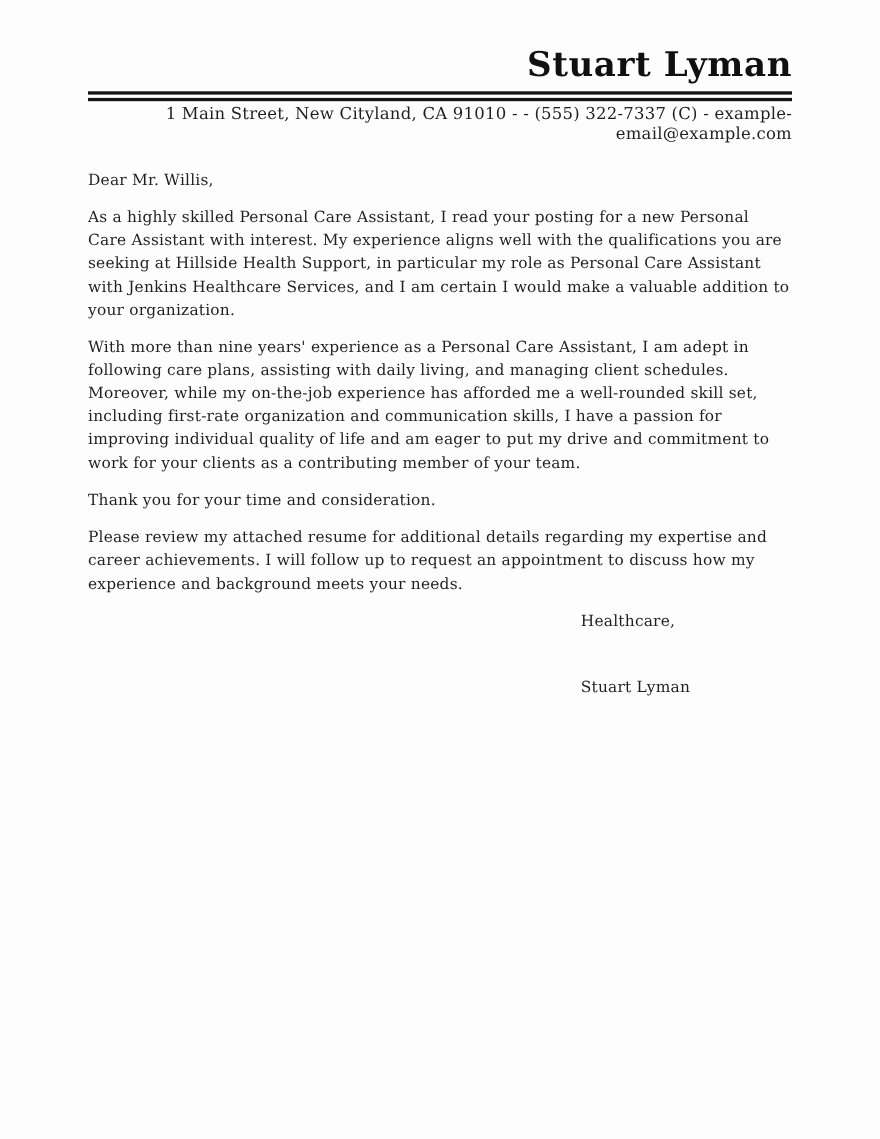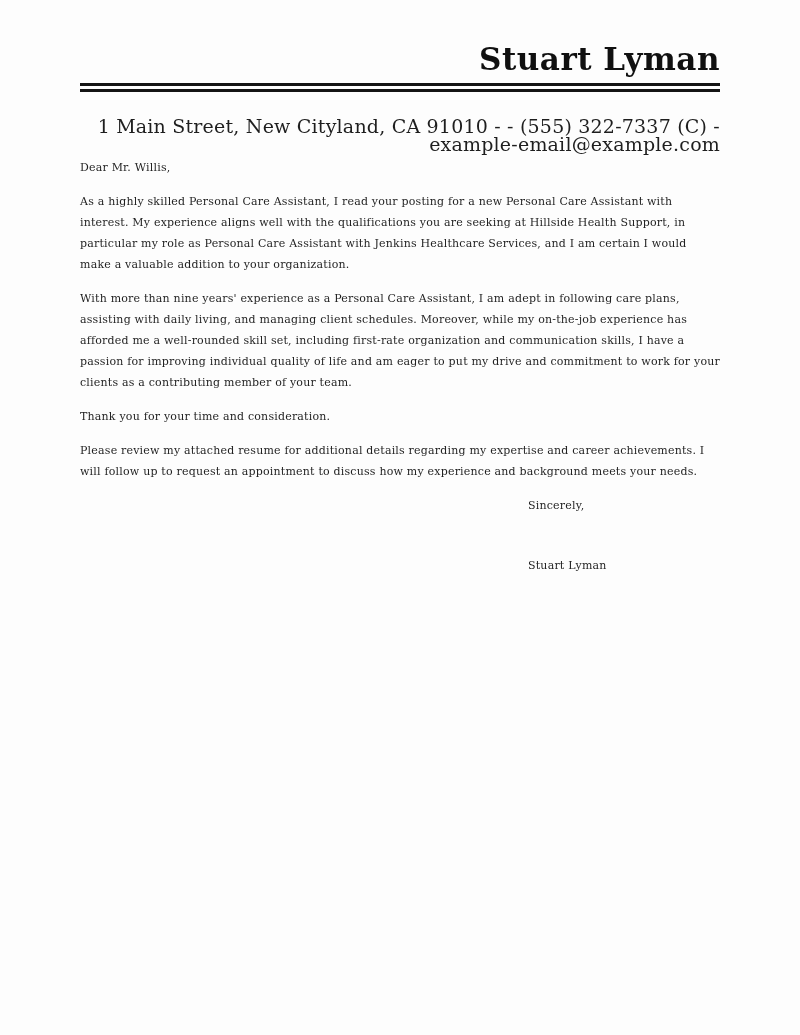--- a/index.html
+++ b/index.html
@@ -29,30 +29,30 @@
     letter-spacing: 0.5px;
     line-height: 1.1;
   }
   .header-rule {
     margin-top: 7px;
     height: 3px;
     border-top: 3px solid #141414;
     border-bottom: 3px solid #141414;
   }
   .contact-line {
-    margin-top: 25px;
+    margin-top: 2px;
     text-align: right;
-    font-size: 19px;
+    font-size: 15px;
     color: #1e1e1e;
     letter-spacing: 0.2px;
     line-height: 18px;
   }
   .letter-body {
-    margin-top: 4px;
-    font-size: 11px;
+    margin-top: 24px;
+    font-size: 14px;
     line-height: 21px;
     color: #1f1f1f;
     letter-spacing: 0.2px;
   }
   .para {
     margin: 0 0 13px 0;
   }
   .closing-block {
     margin-left: 448px;
   }
@@ -81,19 +81,19 @@
 
       <p class="para">As a highly skilled Personal Care Assistant, I read your posting for a new Personal Care Assistant with interest. My experience aligns well with the qualifications you are seeking at Hillside Health Support, in particular my role as Personal Care Assistant with Jenkins Healthcare Services, and I am certain I would make a valuable addition to your organization.</p>
 
       <p class="para">With more than nine years' experience as a Personal Care Assistant, I am adept in following care plans, assisting with daily living, and managing client schedules. Moreover, while my on-the-job experience has afforded me a well-rounded skill set, including first-rate organization and communication skills, I have a passion for improving individual quality of life and am eager to put my drive and commitment to work for your clients as a contributing member of your team.</p>
 
       <p class="para">Thank you for your time and consideration.</p>
 
       <p class="para">Please review my attached resume for additional details regarding my expertise and career achievements. I will follow up to request an appointment to discuss how my experience and background meets your needs.</p>
 
       <div class="closing-block">
-        <p class="closing">Sincerely,</p>
+        <p class="closing">Healthcare,</p>
         <p class="signature-name">Stuart Lyman</p>
       </div>
 
     </div>
   </div>
 </div>
 
 </body></html>

